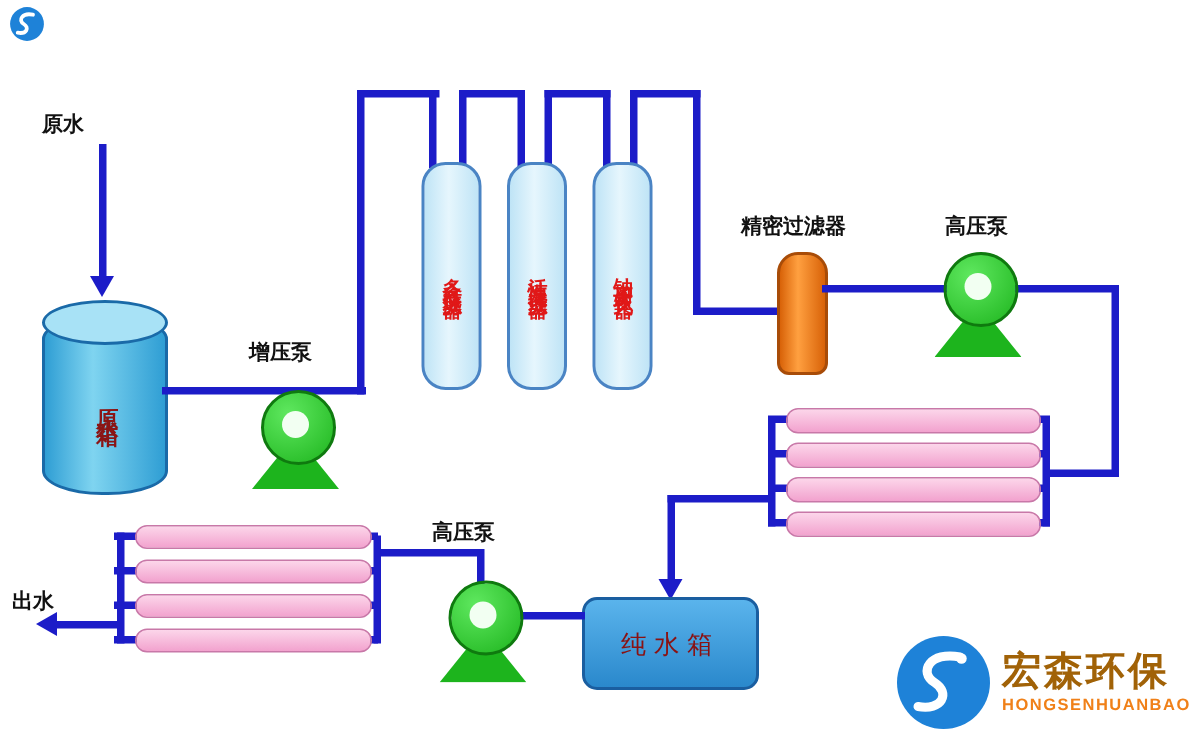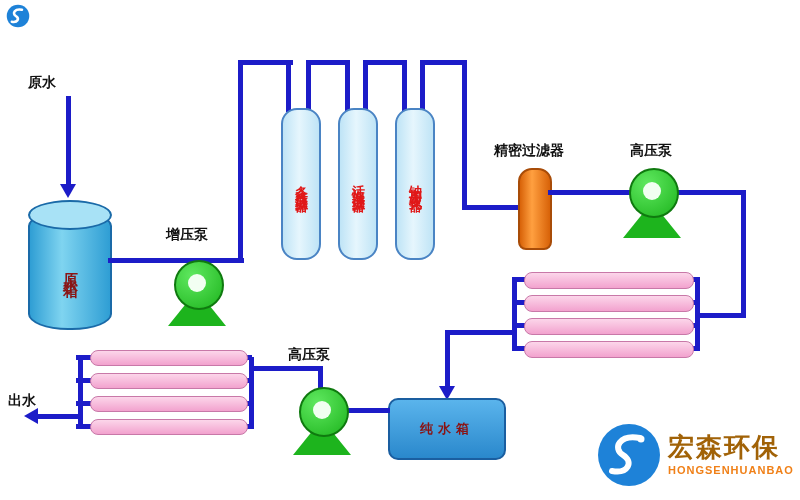--- a/index.html
+++ b/index.html
@@ -25,21 +25,21 @@
 
   .pump-circle{position:absolute;width:46px;height:46px;background:radial-gradient(circle at 35% 30%,#5fe85f,#1db41d);border:2px solid #0f7a0f;border-radius:50%;}
   .pump-circle::after{content:"";position:absolute;left:12px;top:12px;width:18px;height:18px;background:#f2fff2;border-radius:50%;}
   .pump-tri{position:absolute;width:58px;height:36px;background:#1db41d;clip-path:polygon(50% 0,0 100%,100% 100%);}
 
   .tube{position:absolute;background:linear-gradient(180deg,#fcd6ea,#f2a2ce);border:1px solid #c878a8;border-radius:8px;}
   .tube.s1{width:168px;height:15px;}
   .tube.s2{width:156px;height:14px;}
 
   .pure-tank{position:absolute;left:388px;top:398px;width:114px;height:58px;background:linear-gradient(180deg,#5ab4ec,#2a88cc);border:2px solid #1a5ea0;border-radius:10px;display:flex;align-items:center;justify-content:center;}
-  .pure-tank span{color:#8a1212;font-weight:bold;font-size:13px;letter-spacing:5px;}
+  .pure-tank span{color:#8a1212;font-weight:normal;font-size:17px;letter-spacing:5px;}
 
   .logo{position:absolute;left:596px;top:422px;width:200px;height:72px;}
   .logo-name{position:absolute;left:72px;top:8px;font-size:26px;font-weight:bold;color:#a16207;letter-spacing:2px;}
   .logo-sub{position:absolute;left:72px;top:42px;font-size:11px;font-weight:bold;color:#f08018;letter-spacing:1px;}
 
   .watermark{position:absolute;left:6px;top:4px;}
 </style>
 </head>
 <body>
 

